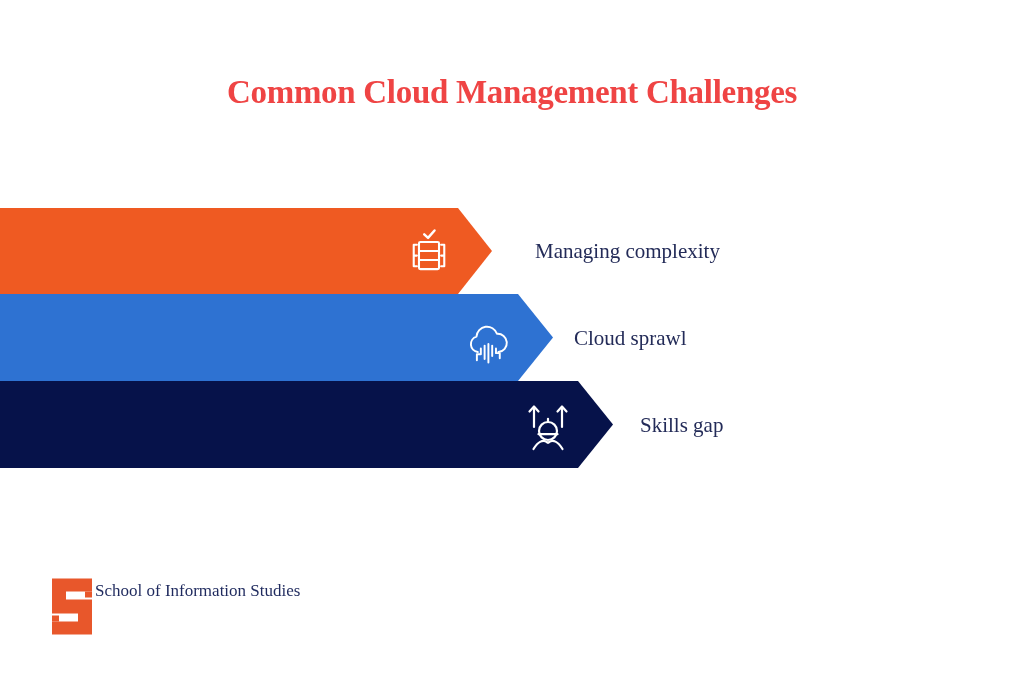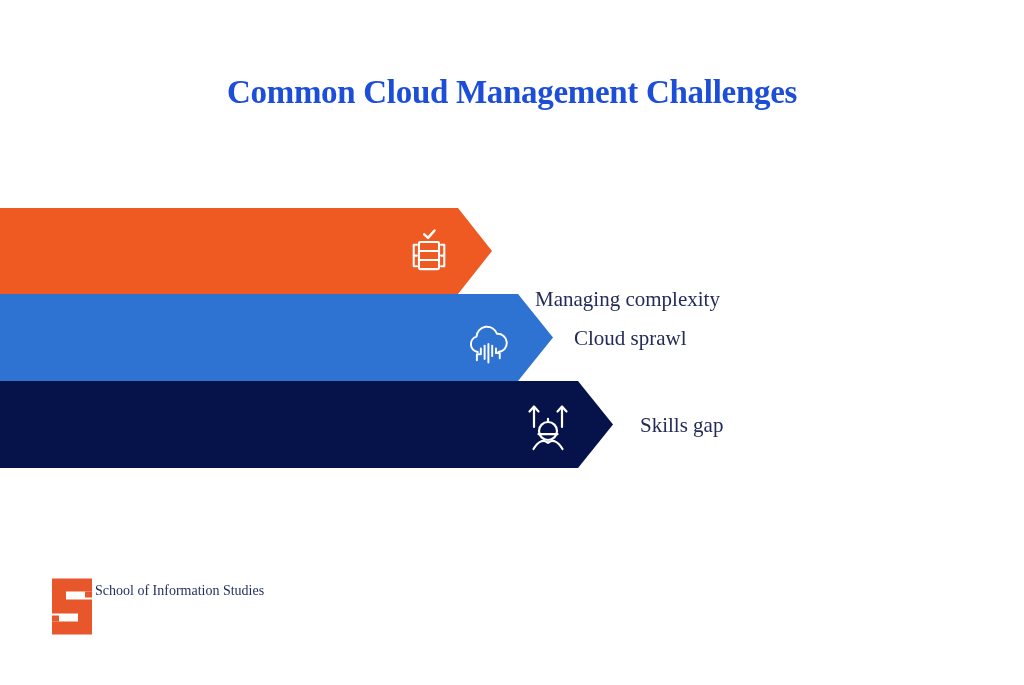--- a/index.html
+++ b/index.html
@@ -22,34 +22,34 @@
   .row-3{top:381px;height:87px;width:948px;}
   .row-3 .banner-arrow{width:613px;clip-path:polygon(0% 0%,578px 0%,100% 50%,578px 100%,0% 100%);}
   .banner-icon{position:absolute;}
   .row-1 .banner-icon{left:408px;top:19px;width:42px;height:48px;}
   .row-2 .banner-icon{left:465px;top:20px;width:44px;height:54px;}
   .row-3 .banner-icon{left:525px;top:17px;width:46px;height:54px;}
   .banner-label{
     position:absolute;top:50%;transform:translateY(-50%);
     font-size:21px;white-space:nowrap;
   }
-  .row-1 .banner-label{left:535px;margin-top:48px;}
+  .row-1 .banner-label{left:535px;}
   .row-2 .banner-label{left:574px;}
   .row-3 .banner-label{left:640px;}
   .footer{position:absolute;left:52px;top:578px;height:60px;}
   .block-s{position:absolute;left:0;top:0;width:40px;height:57px;}
   .footer-text{position:absolute;left:43px;top:1px;white-space:nowrap;}
   .footer-line1{font-size:21.5px;line-height:23px;margin:0;}
-  .footer-line2{font-size:14px;line-height:23px;margin:0;}
+  .footer-line2{font-size:17px;line-height:23px;margin:0;}
   svg{display:block;}
 </style>
 </head>
 <body>
 
-<h1 class="page-title" style="color: #1d4ed8;">Common Cloud Management Challenges</h1>
+<h1 class="page-title" style="color: #ef4444;">Common Cloud Management Challenges</h1>
 
 <div class="banner-row row-1">
   <div class="banner-arrow" style="background: rgb(239, 90, 34);"></div>
   <svg class="banner-icon" viewBox="0 0 44 50" fill="none" stroke="currentColor" stroke-width="2.2" stroke-linecap="round" stroke-linejoin="round" style="color: rgb(255, 255, 255);">
     <path d="M17 7.5 L21 11.2 L27.8 3.5" stroke-width="2.6"></path>
     <rect x="11.5" y="15.5" width="21" height="28.5" rx="1.5"></rect>
     <line x1="11.5" y1="25" x2="32.5" y2="25"></line>
     <line x1="11.5" y1="34.5" x2="32.5" y2="34.5"></line>
     <path d="M9.3 18.5 H6 V41 H9.3 M6 29.8 H9.3"></path>
     <path d="M34.7 18.5 H38 V41 H34.7 M38 29.8 H34.7"></path>

